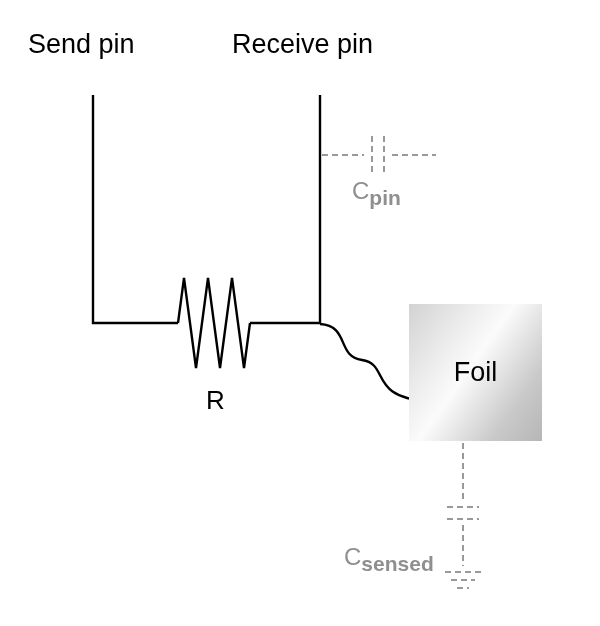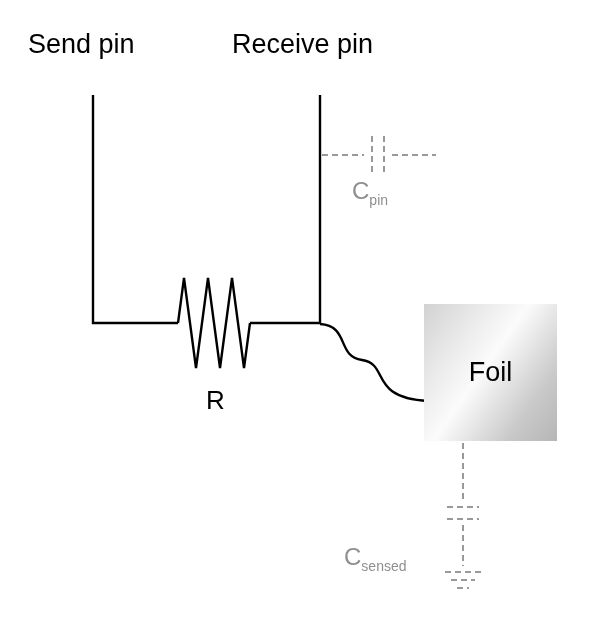--- a/index.html
+++ b/index.html
@@ -31,26 +31,27 @@
     user-select: none;
   }
   .label-r {
     font-size: 26px;
   }
   .label-gray {
     color: #8f8f8f;
     font-size: 24px;
   }
   .label-gray sub {
-    font-size: 14px;
+    font-size: 21px;
     line-height: 0;
+    font-weight: bold;
   }
   #foil-box {
     position: absolute;
-    left: 424px;
+    left: 409px;
     top: 304px;
     width: 133px;
     height: 137px;
     background: linear-gradient(125deg, #d2d2d2 0%, #ececec 28%, #fbfbfb 46%, #c9c9c9 78%, #b6b6b6 100%);
     display: flex;
     align-items: center;
     justify-content: center;
   }
   #foil-box .label {
     position: static;

